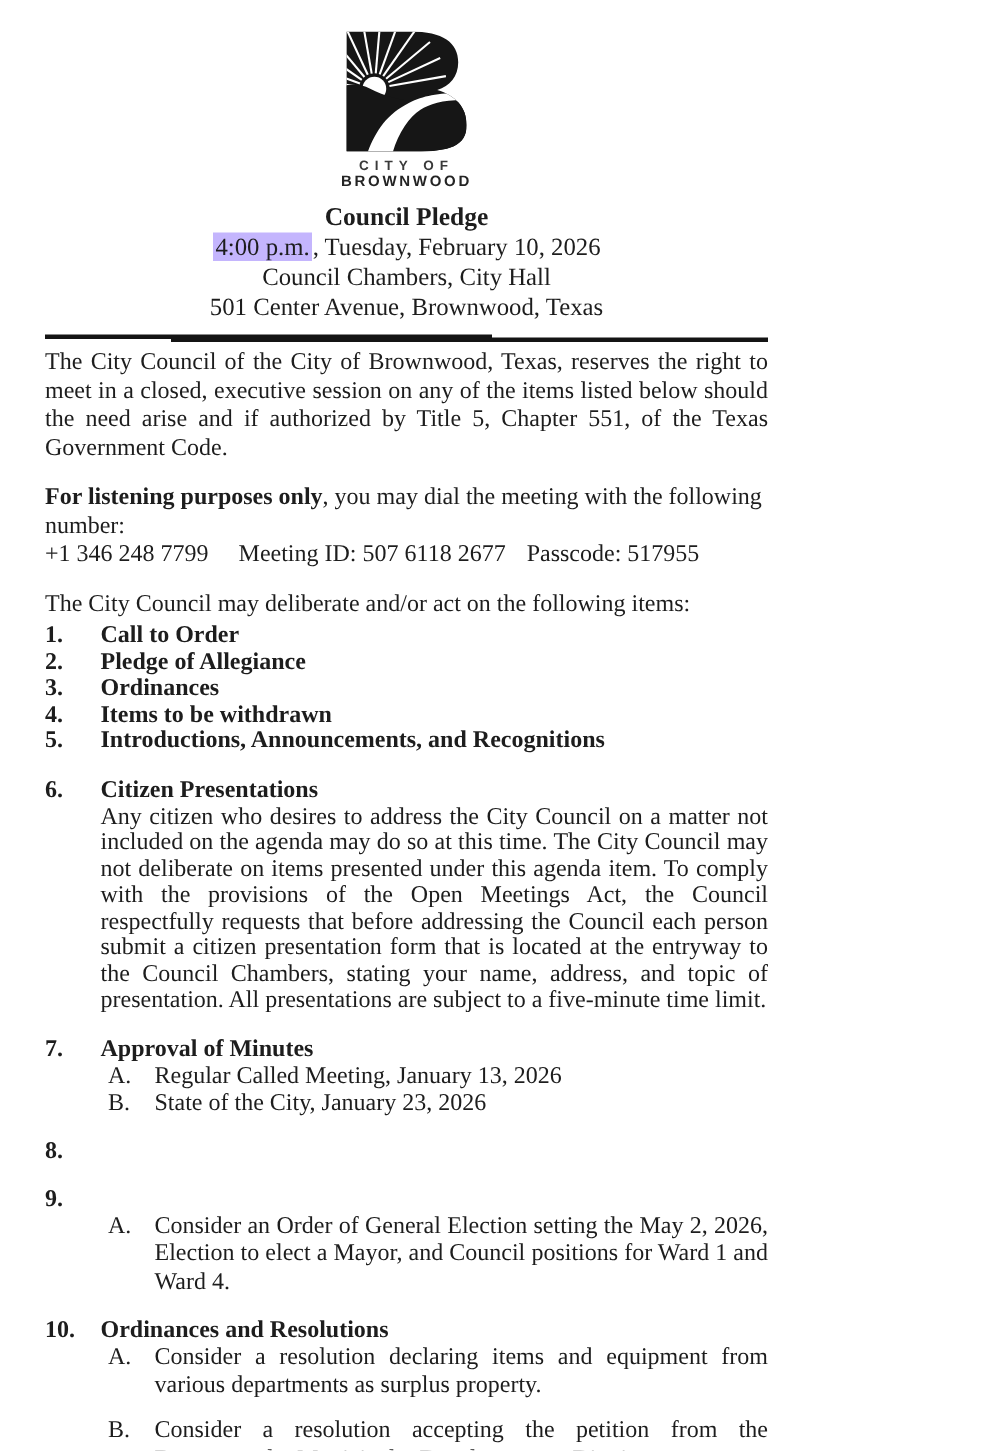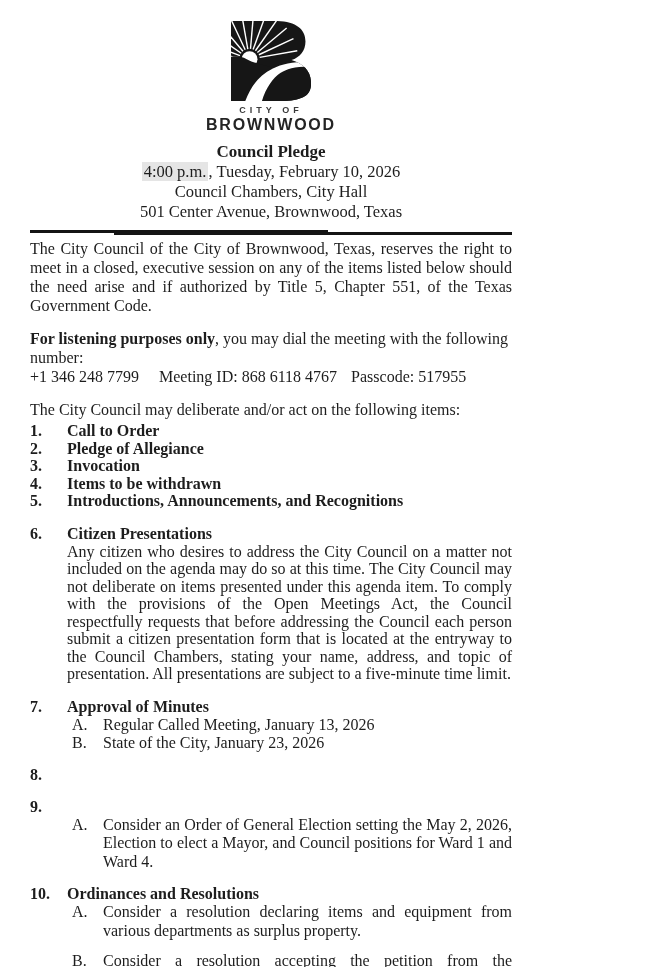--- a/index.html
+++ b/index.html
@@ -18,28 +18,28 @@
   
   .logo { padding-top:20px; text-align:center; }
   .bmark { width:100px; height:82px; display:block; margin:0 auto; }
   .city-of {
     font-family:"Liberation Sans", sans-serif;
     font-size:9px; font-weight:600; letter-spacing:4px;
     color:#3a3a3a; margin-top:3px;
   }
   .city-name {
     font-family:"Liberation Sans", sans-serif;
-    font-size:16px; font-weight:800; letter-spacing:1.8px;
+    font-size:10px; font-weight:800; letter-spacing:1.8px;
     color:#242424; margin-top:1px;
   }
 
   
   .mhead { text-align:center; margin-top:8px; line-height:20px; font-size:16.5px; }
   .mhead .bold { font-weight:bold; font-size:17px; }
-  .hl { background:#e5e5e5; padding:0 2px; }
+  .hl { background:#c4b5fd; padding:0 2px; }
 
   
   .rule { position:relative; height:6px; margin-top:8px; }
   .rule .seg1 { position:absolute; left:0; top:0; width:298px; height:3px; background:#141414; }
   .rule .seg2 { position:absolute; left:84px; right:0; top:2px; height:3px; background:#141414; }
 
   
   .just { text-align:justify; }
   .notice { margin:3px 0 0; line-height:19px; }
   .listening { margin-top:14px; line-height:19px; }
@@ -117,39 +117,39 @@
     <div class="seg1"></div>
     <div class="seg2"></div>
   </div>
 
   <p class="notice just">The City Council of the City of Brownwood, Texas, reserves the right to meet in a closed, executive session on any of the items listed below should the need arise and if authorized by Title 5, Chapter 551, of the Texas Government Code.</p>
 
   <div class="listening">
     <div><b>For listening purposes only</b><span>, you may dial the meeting with the following number:</span></div>
     <div class="phone-line">
       <span class="ph">+1 346 248 7799</span>
-      <span class="mid">Meeting ID: 868 6118 4767</span>
+      <span class="mid">Meeting ID: 507 6118 2677</span>
       <span>Passcode: 517955</span>
     </div>
   </div>
 
   <div class="deliberate">The City Council may deliberate and/or act on the following items:</div>
 
   <div class="list15">
     <div class="irow">
       <span class="num">1.</span>
       <span class="ititle">Call to Order</span>
     </div>
     <div class="irow">
       <span class="num">2.</span>
       <span class="ititle">Pledge of Allegiance</span>
     </div>
     <div class="irow">
       <span class="num">3.</span>
-      <span class="ititle">Invocation</span>
+      <span class="ititle">Ordinances</span>
     </div>
     <div class="irow">
       <span class="num">4.</span>
       <span class="ititle">Items to be withdrawn</span>
     </div>
     <div class="irow">
       <span class="num">5.</span>
       <span class="ititle">Introductions, Announcements, and Recognitions</span>
     </div>
   </div>

